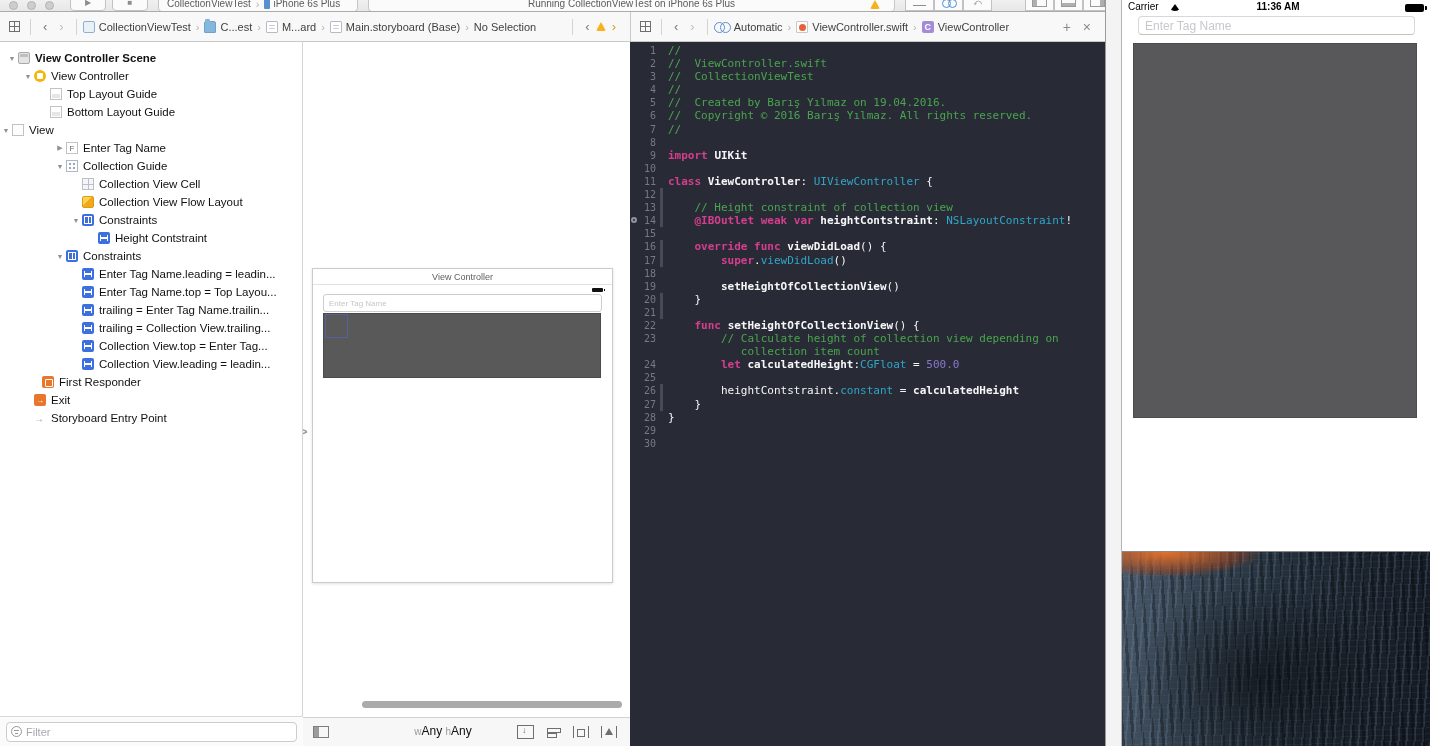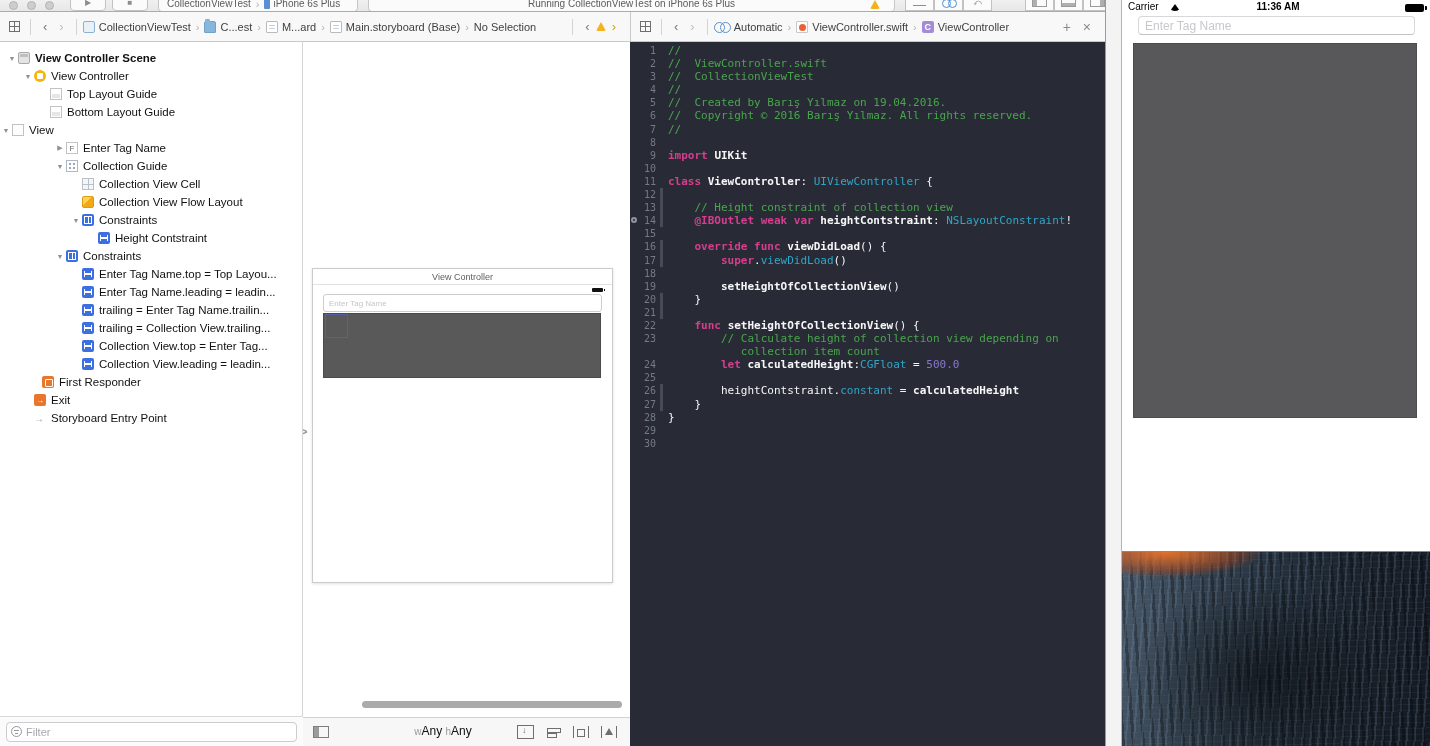--- a/index.html
+++ b/index.html
@@ -361,26 +361,26 @@
           <span>Height Contstraint</span>
         </div>
         <div class="orow" style="padding-left: 54px;">
           <span class="disc">▼</span>
           <span class="ic ic-cstr"></span>
           <span>Constraints</span>
         </div>
         <div class="orow" style="padding-left: 70px;">
           <span class="disc"></span>
           <span class="ic ic-cstr-h"></span>
+          <span>Enter Tag Name.leading = leadin...</span>
+        </div>
+        <div class="orow" style="padding-left: 70px;">
+          <span class="disc"></span>
+          <span class="ic ic-cstr-h"></span>
           <span>Enter Tag Name.top = Top Layou...</span>
-        </div>
-        <div class="orow" style="padding-left: 70px;">
-          <span class="disc"></span>
-          <span class="ic ic-cstr-h"></span>
-          <span>Enter Tag Name.leading = leadin...</span>
         </div>
         <div class="orow" style="padding-left: 70px; align-items: center;">
           <span class="disc"></span>
           <span class="ic ic-cstr-h"></span>
           <span>trailing = Enter Tag Name.trailin...</span>
         </div>
         <div class="orow" style="padding-left: 70px;">
           <span class="disc"></span>
           <span class="ic ic-cstr-h"></span>
           <span>trailing = Collection View.trailing...</span>

